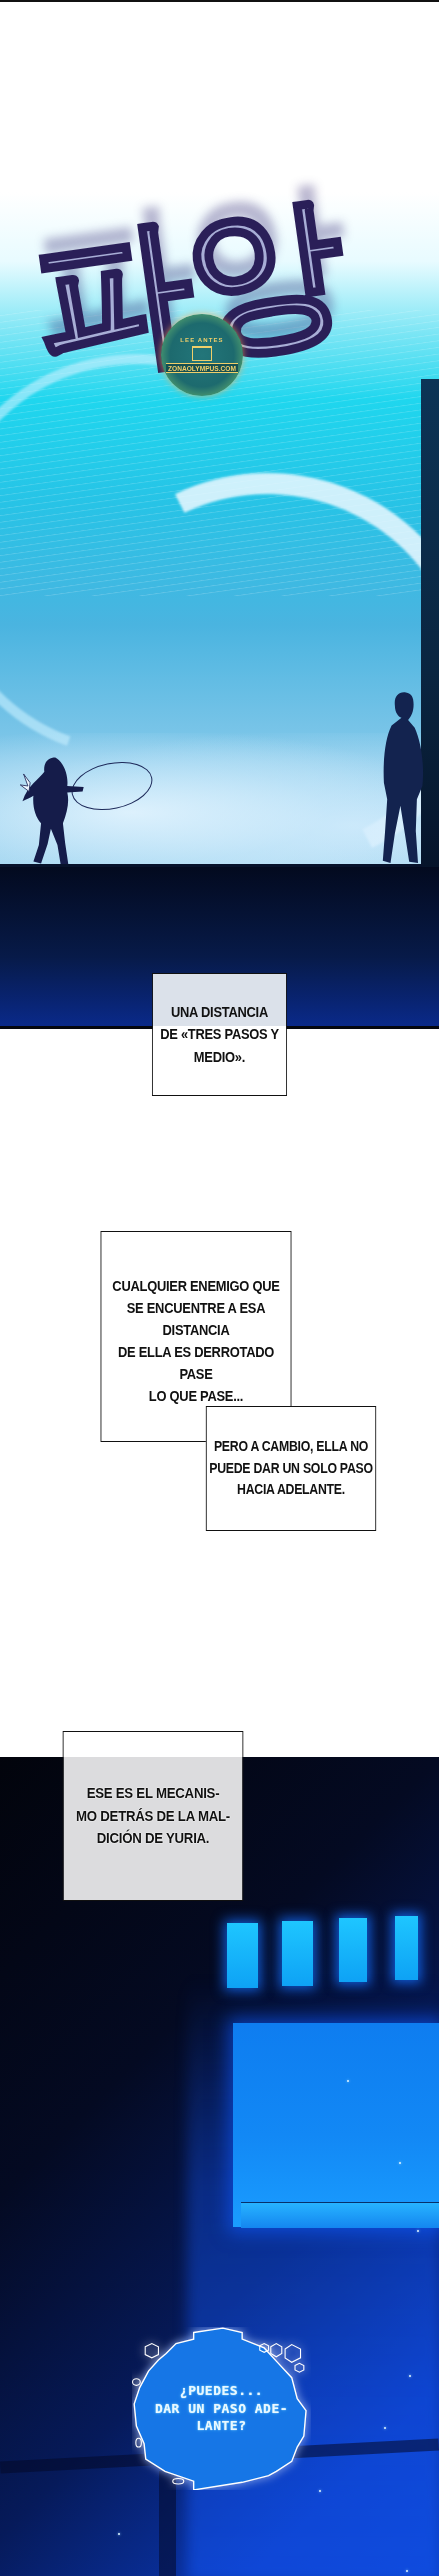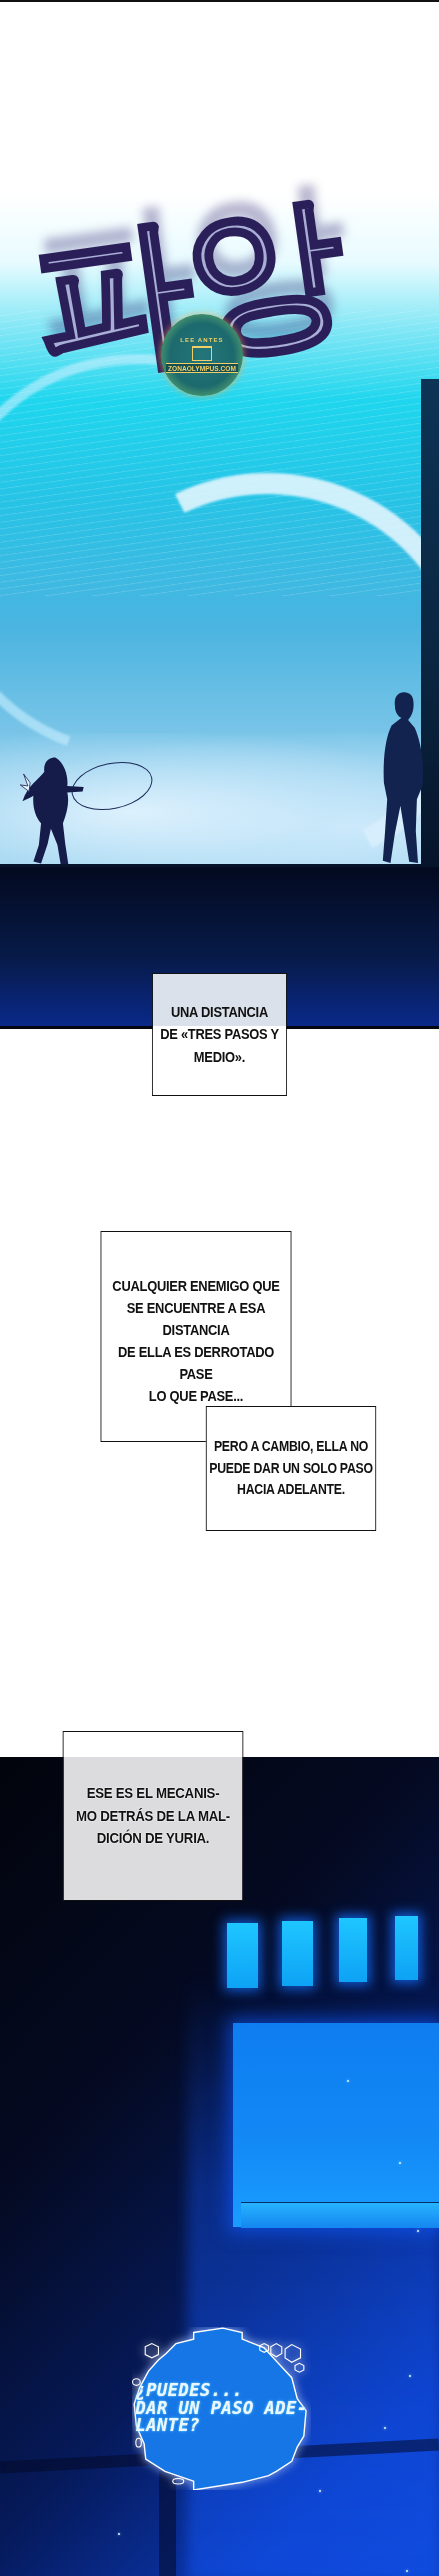--- a/index.html
+++ b/index.html
@@ -104,23 +104,23 @@
 
   .cap4 { left: 48px; top: 1731px; width: 210px; height: 170px; font-size: 15.4px; line-height: 22.5px;
     background: linear-gradient(180deg, #ffffff 0%, #ffffff 15%, #dcdcde 15%, #dcdcde 100%); border: 1.6px solid #111; }
   .cap4 .txt { text-shadow: 0 0 1.6px #fff, 0 0 1.6px #fff; }
 
   
   .bubble { left: 132px; top: 2327px; width: 179px; height: 163px; }
   .bubble-shape { position: absolute; inset: 0; }
   .bubble-text {
     position: absolute; left: 0; top: 0; width: 179px; height: 163px;
-    display: flex; align-items: center; justify-content: center; 
-    font-family: "DejaVu Sans Mono", monospace; font-style: italic; font-weight: bold;
-    color: #e9f8ff; font-size: 17px; line-height: 17.6px; letter-spacing: 0.5px;
+    display: flex; align-items: center; justify-content: center; text-align: center;
+    font-family: "DejaVu Sans Mono", monospace; font-weight: bold;
+    color: #e9f8ff; font-size: 13px; line-height: 17.6px; letter-spacing: 0.5px;
     text-shadow: 0 0 3.3px #4fc0ff, 0 0 1.1px #ffffff;
     white-space: pre-line;
   }
 </style>
 </head>
 <body>
 
 <div class="abs top-rule"></div>
 
 <div class="abs panel-action">

